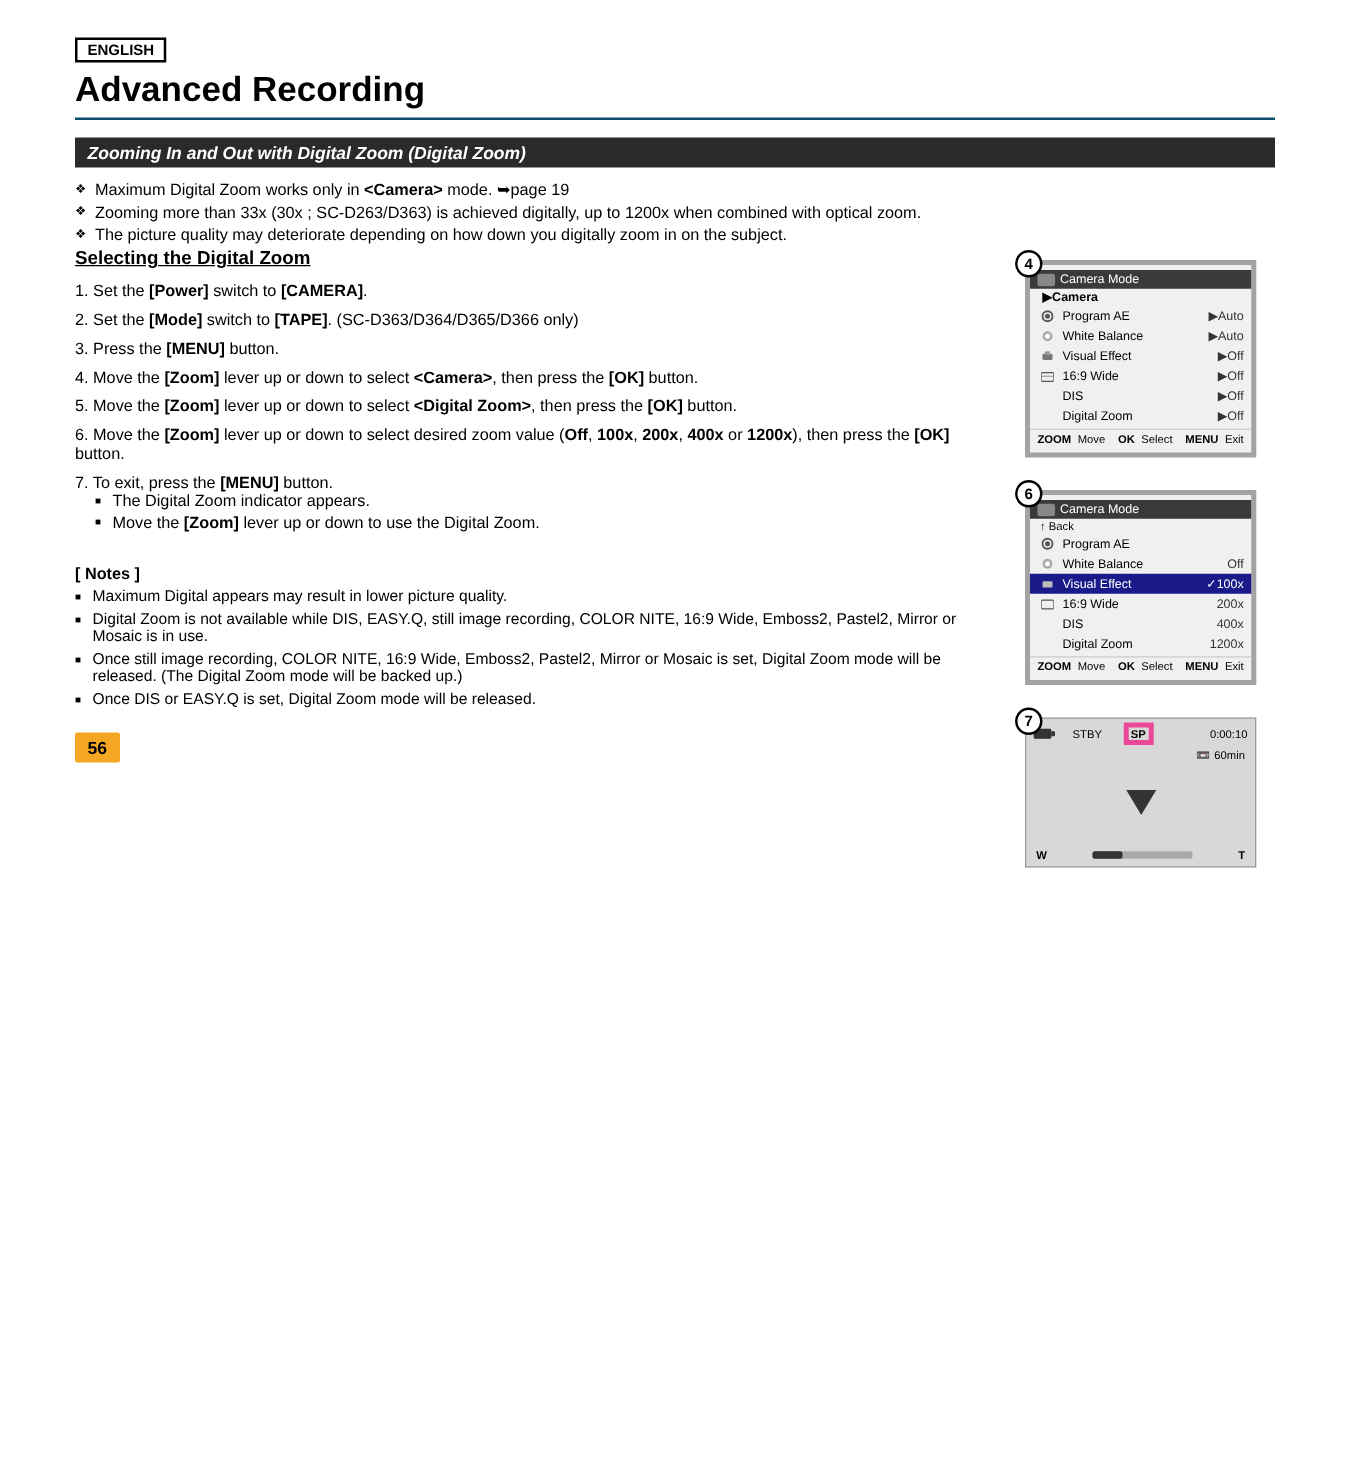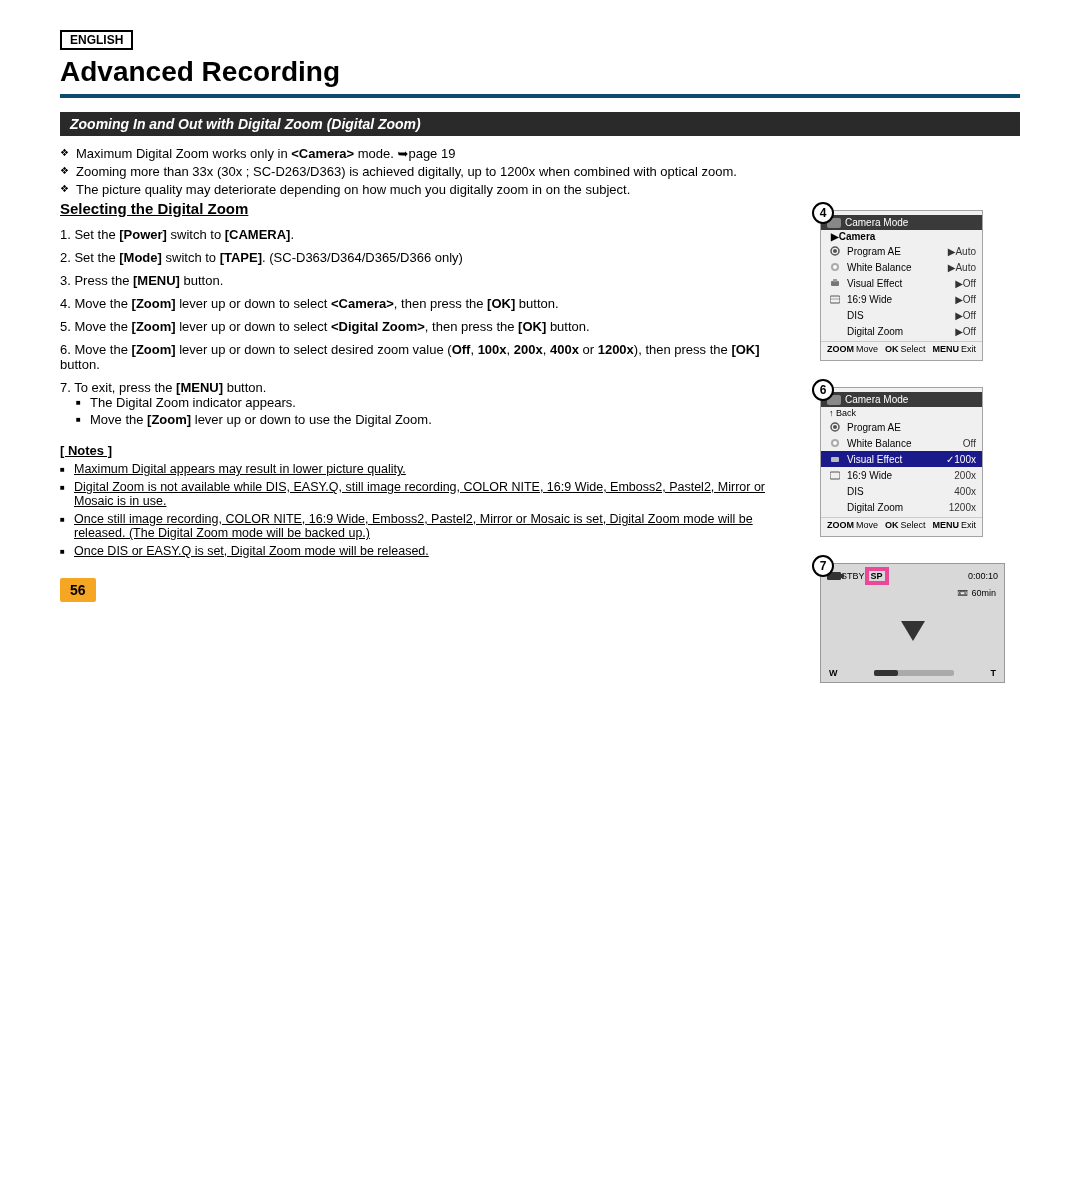--- a/index.html
+++ b/index.html
@@ -20,21 +20,21 @@
       padding: 1px 8px;
       font-size: 12px;
       font-weight: bold;
       margin-bottom: 6px;
     }
 
     
     .page-title {
       font-size: 28px;
       font-weight: bold;
-      border-bottom: 4px solid #0c4a6e;
+      border-bottom: 2px solid #0c4a6e;
       padding-bottom: 6px;
       margin-bottom: 14px;
     }
 
     
     .section-header {
       background: #2a2a2a;
       color: #fff;
       font-style: italic;
       font-weight: bold;
@@ -106,22 +106,21 @@
     .sub-bullet li::before {
       content: '■';
       position: absolute;
       left: 0;
       font-size: 8px;
       top: 3px;
     }
 
     
     .notes-section {
-      margin-top: 16px;
-      text-decoration: underline;
+      margin-top: 26px;
     }
     .notes-title {
       font-weight: bold;
       font-size: 13px;
       margin-bottom: 4px;
     }
     .notes-list {
       list-style: none;
     }
     .notes-list li {
@@ -166,25 +165,25 @@
       display: flex;
       align-items: center;
       justify-content: center;
       font-size: 12px;
       font-weight: bold;
       z-index: 10;
     }
 
     
     .camera-menu {
-      border: 1px solid #a3a3a3;
+      border: 4px solid #a3a3a3;
       background: #f0f0f0;
       padding: 4px 0;
       font-size: 10px;
-      width: 163px;
+      width: 185px;
     }
     .camera-menu .menu-title-row {
       background: #3a3a3a;
       color: #fff;
       padding: 2px 6px;
       font-size: 10px;
       display: flex;
       align-items: center;
       gap: 4px;
     }
@@ -254,21 +253,21 @@
     .viewfinder .vf-top {
       display: flex;
       justify-content: space-between;
       padding: 3px 6px;
       font-size: 9px;
       background: transparent;
     }
     .viewfinder .vf-indicator {
       display: flex;
       align-items: center;
-      gap: 0;
+      gap: 17px;
       font-size: 9px;
     }
     .viewfinder .battery-icon {
       width: 14px;
       height: 8px;
       border: 1px solid #333;
       border-radius: 1px;
       position: relative;
       background: #333;
     }
@@ -335,21 +334,21 @@
 
 <div class="english-badge">ENGLISH</div>
 
 <h1 class="page-title">Advanced Recording</h1>
 
 <div class="section-header">Zooming In and Out with Digital Zoom (Digital Zoom)</div>
 
 <ul class="diamond-list">
   <li>Maximum Digital Zoom works only in <b>&lt;Camera&gt;</b> mode. ➥page 19</li>
   <li>Zooming more than 33x (30x ; SC-D263/D363) is achieved digitally, up to 1200x when combined with optical zoom.</li>
-  <li>The picture quality may deteriorate depending on how much you digitally zoom in on the subject.</li>
+  <li>The picture quality may deteriorate depending on how down you digitally zoom in on the subject.</li>
 </ul>
 
 <div class="main-content">
   <div class="steps-column">
     <h2 class="subsection-title">Selecting the Digital Zoom</h2>
 
     <div class="step">
       1. Set the <b>[Power]</b> switch to <b>[CAMERA]</b>.
     </div>
 

